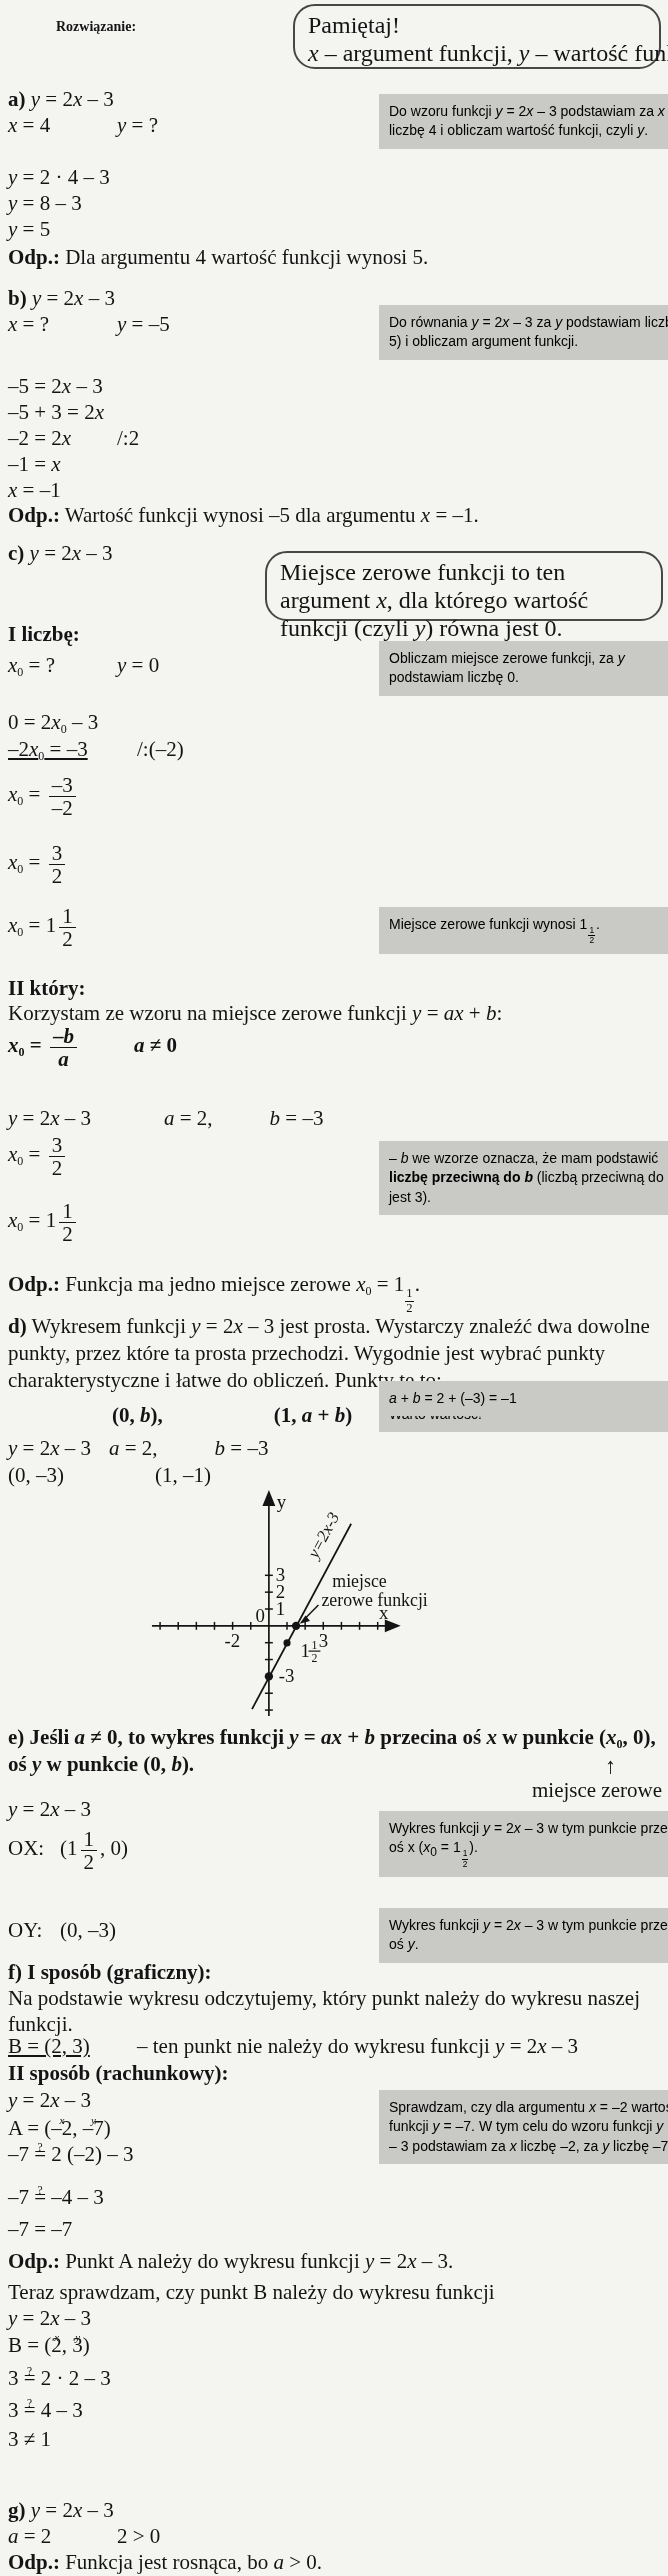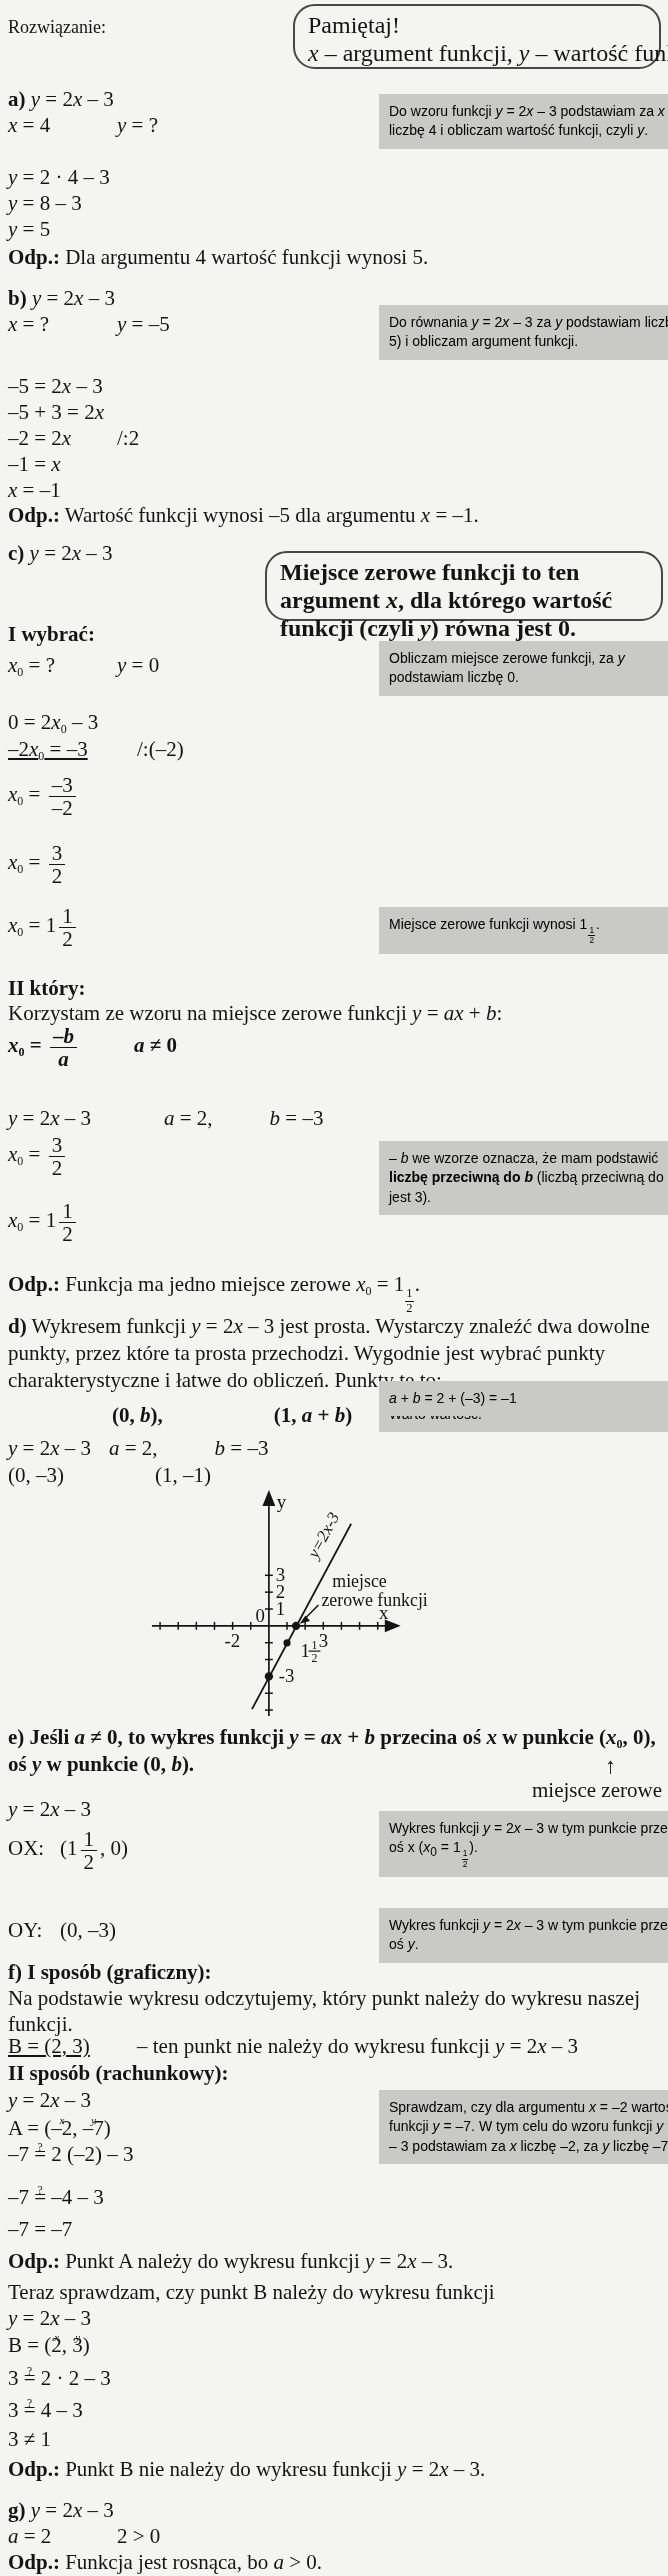--- a/index.html
+++ b/index.html
@@ -1,21 +1,21 @@
 <!DOCTYPE html>
 <html lang="pl"><head>
 <meta charset="utf-8">
 <style>
   html,body{margin:0;padding:0;background:#e9e9e6;}
   .page{position:relative;width:669px;height:2576px;background:#f4f4f1;
         font-family:"Liberation Serif",serif;color:#141414;overflow:hidden;}
   .blk{position:absolute;left:8px;font-size:21px;line-height:26px;white-space:nowrap;}
   .wrap{white-space:normal;width:658px;line-height:27px;}
   .bold{font-weight:bold;}
-  .title{font-size:18px;font-weight:normal;}
+  .title{font-size:14px;font-weight:bold;margin-left:48px;}
   .ln{white-space:nowrap;}
   sub{font-size:12px;vertical-align:-4px;line-height:0;}
   i{font-style:italic;}
   
   .frac{display:inline-flex;flex-direction:column;align-items:center;text-align:center;
         vertical-align:middle;line-height:1.05;margin:0 3px;}
   .frac>span{padding:0 3px;}
   .frac>span:first-child{border-bottom:1.5px solid #141414;}
   
   .sfrac{display:inline-flex;flex-direction:column;align-items:center;line-height:1.1;
@@ -87,22 +87,22 @@
   <div class="blk" style="top:373px">
     <div class="ln">–5 = 2<i>x</i> – 3</div>
     <div class="ln">–5 + 3 = 2<i>x</i></div>
     <div class="ln"><span class="w110">–2 = 2<i>x</i></span>/:2</div>
     <div class="ln">–1 = <i>x</i></div>
     <div class="ln"><i>x</i> = –1</div>
   </div>
   <div class="blk" style="top:502px"><b>Odp.:</b> Wartość funkcji wynosi –5 dla argumentu <i>x</i> = –1.</div>
 
   <div class="blk" style="top:540px"><b>c)</b> <i>y</i> = 2<i>x</i> – 3</div>
-  <div class="rbox" style="left:265px;top:551px;width:398px;height:70px;font-weight:bold;">Miejsce zerowe funkcji to ten argument <i>x</i>, dla którego wartość funkcji (czyli <i>y</i>) równa jest 0.</div>
-  <div class="blk bold" style="top:621px">I wybrać:</div>
+  <div class="rbox" style="left:265px;top:551px;width:398px;height:70px;">Miejsce zerowe funkcji to ten argument <i>x</i>, dla którego wartość funkcji (czyli <i>y</i>) równa jest 0.</div>
+  <div class="blk bold" style="top:621px">I liczbę:</div>
   <div class="blk" style="top:652px"><span class="w110"><i>x</i><sub>0</sub> = ?</span><i>y</i> = 0</div>
   <div class="note" style="top:641px">Obliczam miejsce zerowe funkcji, za <i>y</i> podstawiam liczbę 0.</div>
   <div class="blk" style="top:709px">
     <div class="ln" style="line-height:27px">0 = 2<i>x</i><sub>0</sub> – 3</div>
     <div class="ln" style="line-height:27px"><span class="w130">–2<i>x</i><sub>0</sub> = –3</span>/:(–2)</div>
   </div>
   <div class="blk" style="top:774px"><i>x</i><sub>0</sub> = <span class="frac">
         <span>–3</span>
         <span>–2</span>
       </span></div>
@@ -236,21 +236,20 @@
   <div class="blk" style="top:2141px">–7 <span class="qeq"><span class="q">?</span>=</span> 2 (–2) – 3</div>
   <div class="blk" style="top:2184px">–7 <span class="qeq"><span class="q">?</span>=</span> –4 – 3</div>
   <div class="blk" style="top:2216px">–7 = –7</div>
   <div class="blk" style="top:2248px"><b>Odp.:</b> Punkt A należy do wykresu funkcji <i>y</i> = 2<i>x</i> – 3.</div>
   <div class="blk" style="top:2279px">Teraz sprawdzam, czy punkt B należy do wykresu funkcji</div>
   <div class="blk" style="top:2305px"><i>y</i> = 2<i>x</i> – 3</div>
   <div class="blk" style="top:2332px">B = (<span class="ovr"><span class="ovl">x</span>2</span>, <span class="ovr"><span class="ovl">y</span>3</span>)</div>
   <div class="blk" style="top:2365px">3 <span class="qeq"><span class="q">?</span>=</span> 2 · 2 – 3</div>
   <div class="blk" style="top:2397px">3 <span class="qeq"><span class="q">?</span>=</span> 4 – 3</div>
   <div class="blk" style="top:2426px">3 ≠ 1</div>
-  <div class="blk" style="top:2456px"><b>Odp.:</b> Punkt B nie należy do wykresu funkcji <i>y</i> = 2<i>x</i> – 3.</div>
 
   <div class="blk" style="top:2497px">
     <div class="ln"><b>g)</b> <i>y</i> = 2<i>x</i> – 3</div>
     <div class="ln"><span class="w110"><i>a</i> = 2</span>2 &gt; 0</div>
   </div>
   <div class="blk" style="top:2549px"><b>Odp.:</b> Funkcja jest rosnąca, bo <i>a</i> &gt; 0.</div>
 
 </div>
 
 

